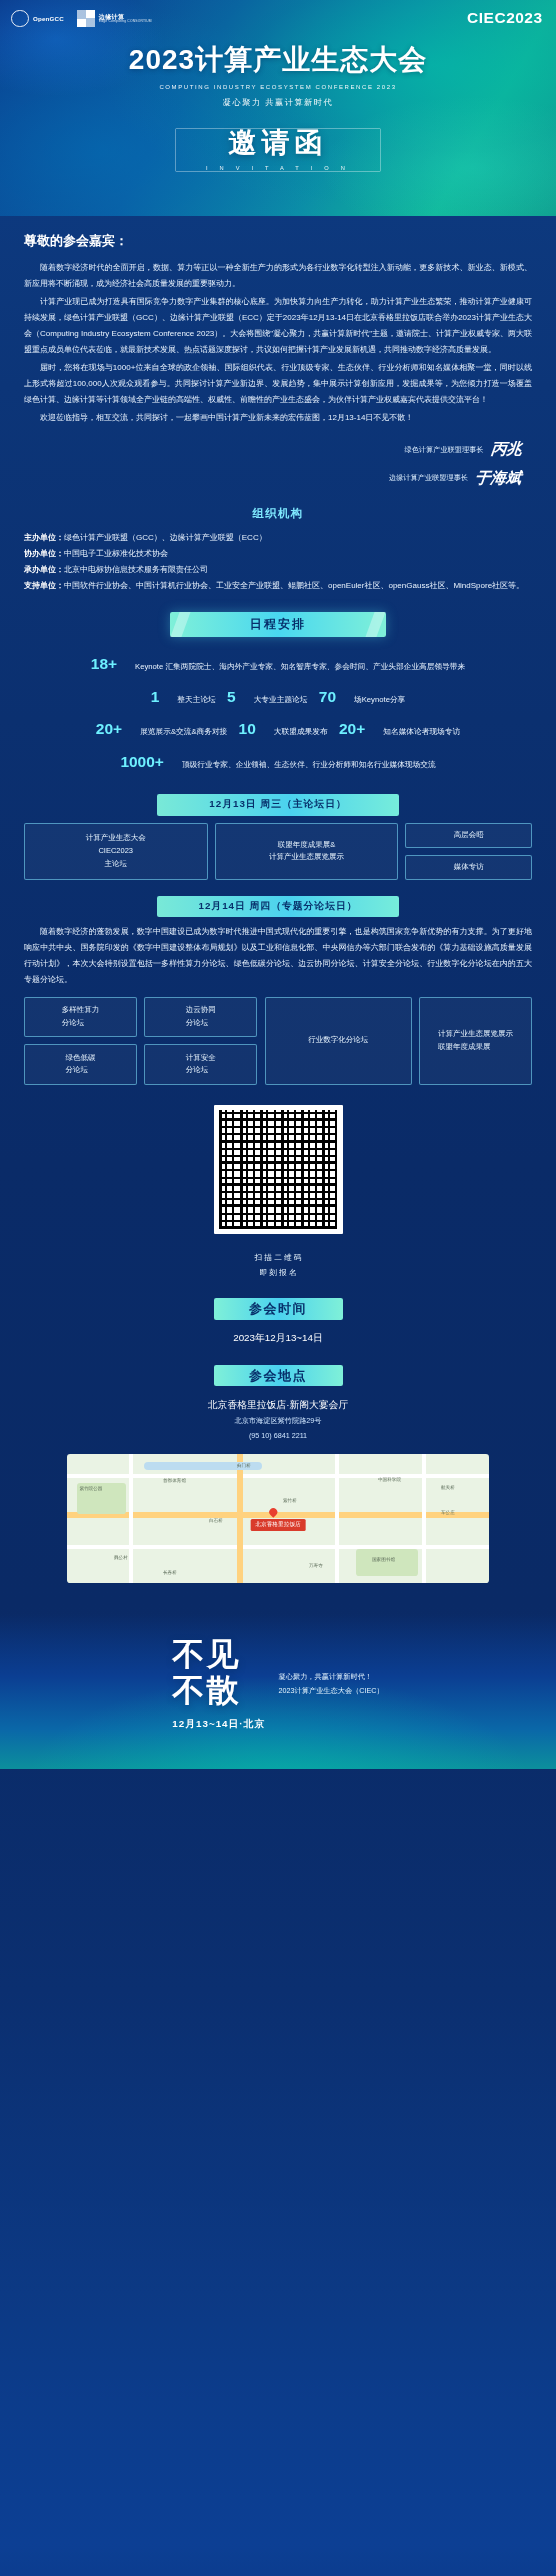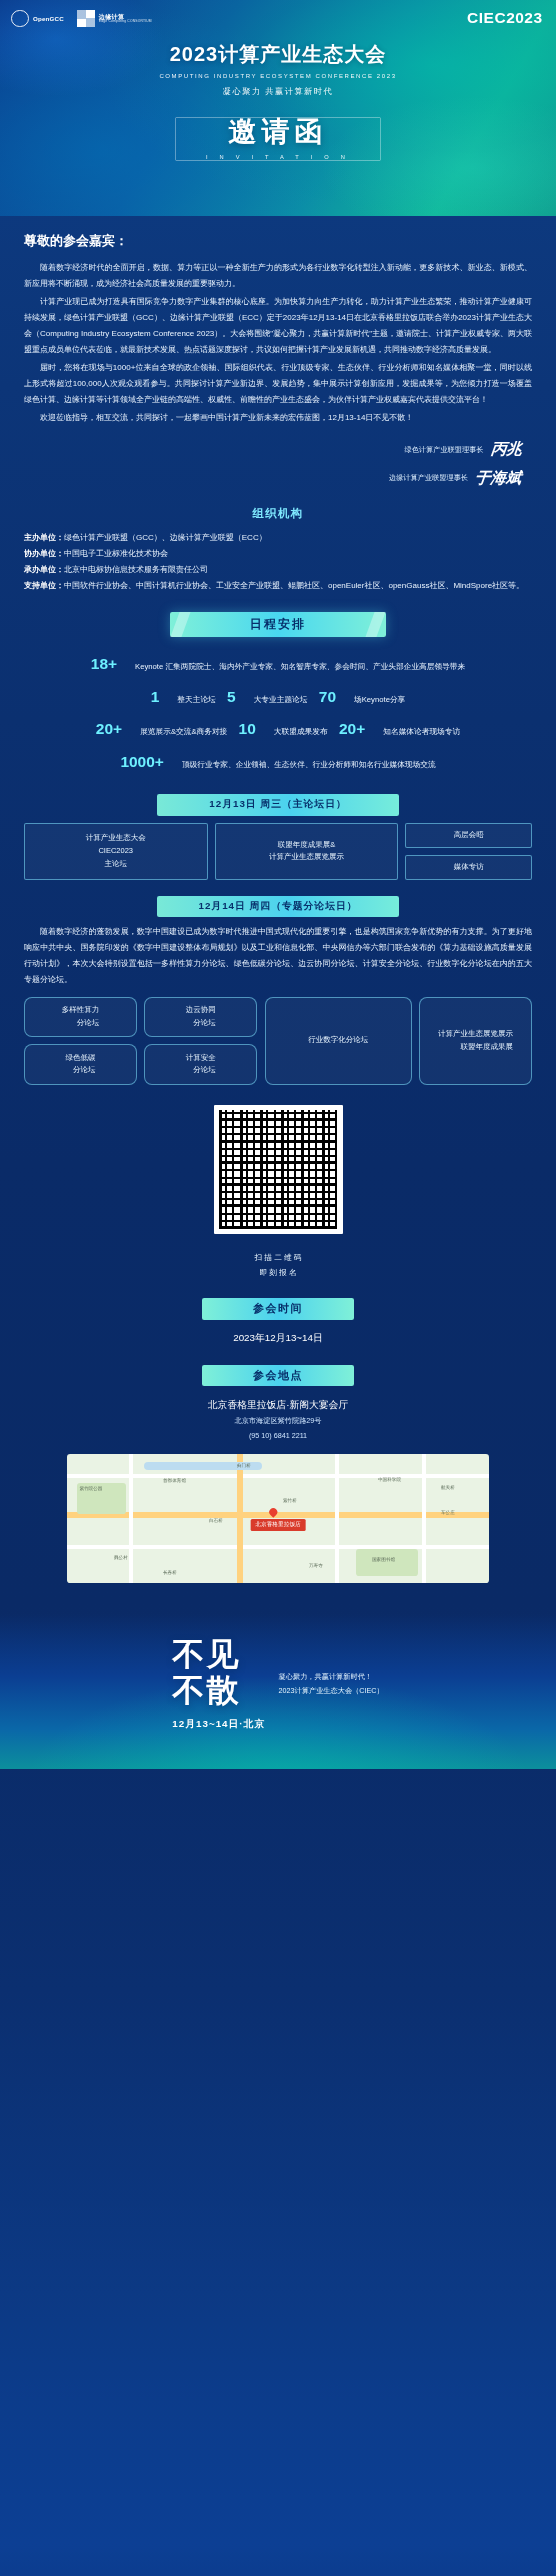--- a/index.html
+++ b/index.html
@@ -61,21 +61,21 @@
   }
   .logo-text { line-height: 1.15; }
   .logo-text .l1 { font-size: 6.2px; font-weight: bold; letter-spacing: 0.2px; }
   .logo-text .l2 { font-size: 3.3px; opacity: .85; letter-spacing: 0.2px; }
   .hero-brand {
     font-size: 15.5px; font-weight: bold; letter-spacing: 0.5px;
     color: #ffffff;
   }
   .hero-center { position: relative; z-index: 3; text-align: center; margin-top: 13.4px; }
   .hero-title {
-    font-size: 20px; font-weight: bold; letter-spacing: 1px;
+    font-size: 28px; font-weight: bold; letter-spacing: 1px;
     text-shadow: 0 1px 5.2px rgba(0,40,80,.45);
   }
   .hero-sub-en {
     font-size: 6px; letter-spacing: 1.6px; margin-top: 5.2px; opacity: .95;
   }
   .hero-slogan {
     font-size: 8.2px; letter-spacing: 1.5px; margin-top: 7.2px; opacity: .96;
   }
   .invite-wrap { margin-top: 15.5px; position: relative; display: inline-block; }
   .invite {
@@ -191,24 +191,24 @@
   .cell.sub { min-height: 23px; }
   .col-stack { display: grid; grid-template-rows: 1fr 1fr; gap: 7.2px; }
 
   .grid-forum {
     display: grid;
     grid-template-columns: 1fr 1fr 1.3fr 1fr;
     gap: 7.2px; margin-top: 8.2px;
   }
   .forum-cell {
     border: 0.5px solid rgba(130,230,255,.55);
-    border-radius: 8px;
+    border-radius: 2px;
     min-height: 40px;
     display: flex; align-items: center; justify-content: center;
-    text-align: right; font-size: 7.5px; line-height: 1.7; color: #eaf6ff;
+    text-align: left; font-size: 7.5px; line-height: 1.7; color: #eaf6ff;
     padding: 4.1px; background: rgba(255,255,255,.04);
   }
   .forum-tall { grid-row: span 2; min-height: 88px; }
 
   
   .qr-wrap { text-align: center; margin: 20.6px 0 3.1px 0; }
   .qr {
     width: 129px; height: 129px; margin: 0 auto;
     background: #ffffff; padding: 5.2px; border-radius: 1px;
   }
@@ -216,23 +216,23 @@
     width: 100%; height: 100%;
     background-color:#fff;
     background-image:
       repeating-linear-gradient(90deg, #000 0 3.1px, #fff 3.1px 6.2px, #000 6.2px 8.2px, #fff 8.2px 13.4px, #000 13.4px 15.5px, #fff 15.5px 20.6px),
       repeating-linear-gradient(0deg, #000 0 3.1px, #fff 3.1px 7.2px, #000 7.2px 9.3px, #fff 9.3px 14.4px, #000 14.4px 16.5px, #fff 16.5px 21.6px);
     background-blend-mode: multiply;
   }
   .qr-cap { font-size: 7.7px; line-height: 1.9; margin-top: 17px; color: #eaf6ff; }
 
   .pill {
-    margin: 17.5px auto 8.2px auto; width: 152px; height: 21.6px;
-    display: flex; align-items: center; justify-content: center;
-    font-size: 11px; font-weight: bold; letter-spacing: 1.5px; color: #07306b;
+    margin: 17.5px auto 8.2px auto; width: 129px; height: 21.6px;
+    display: flex; align-items: center; justify-content: center;
+    font-size: 13px; font-weight: bold; letter-spacing: 1.5px; color: #07306b;
     background: linear-gradient(90deg, #7ff0d8, #4bd2ef, #7ff0d8);
     border-radius: 2.1px;
   }
   .center-line { text-align: center; font-size: 9.8px; color: #ffffff; line-height: 2.0; }
   .center-line.small { font-size: 7.2px; color: #cfe6ff; }
 
   
   .map {
     margin: 11.3px auto 0 auto; width: 422px; height: 129px;
     border-radius: 3.1px; position: relative; overflow: hidden;

